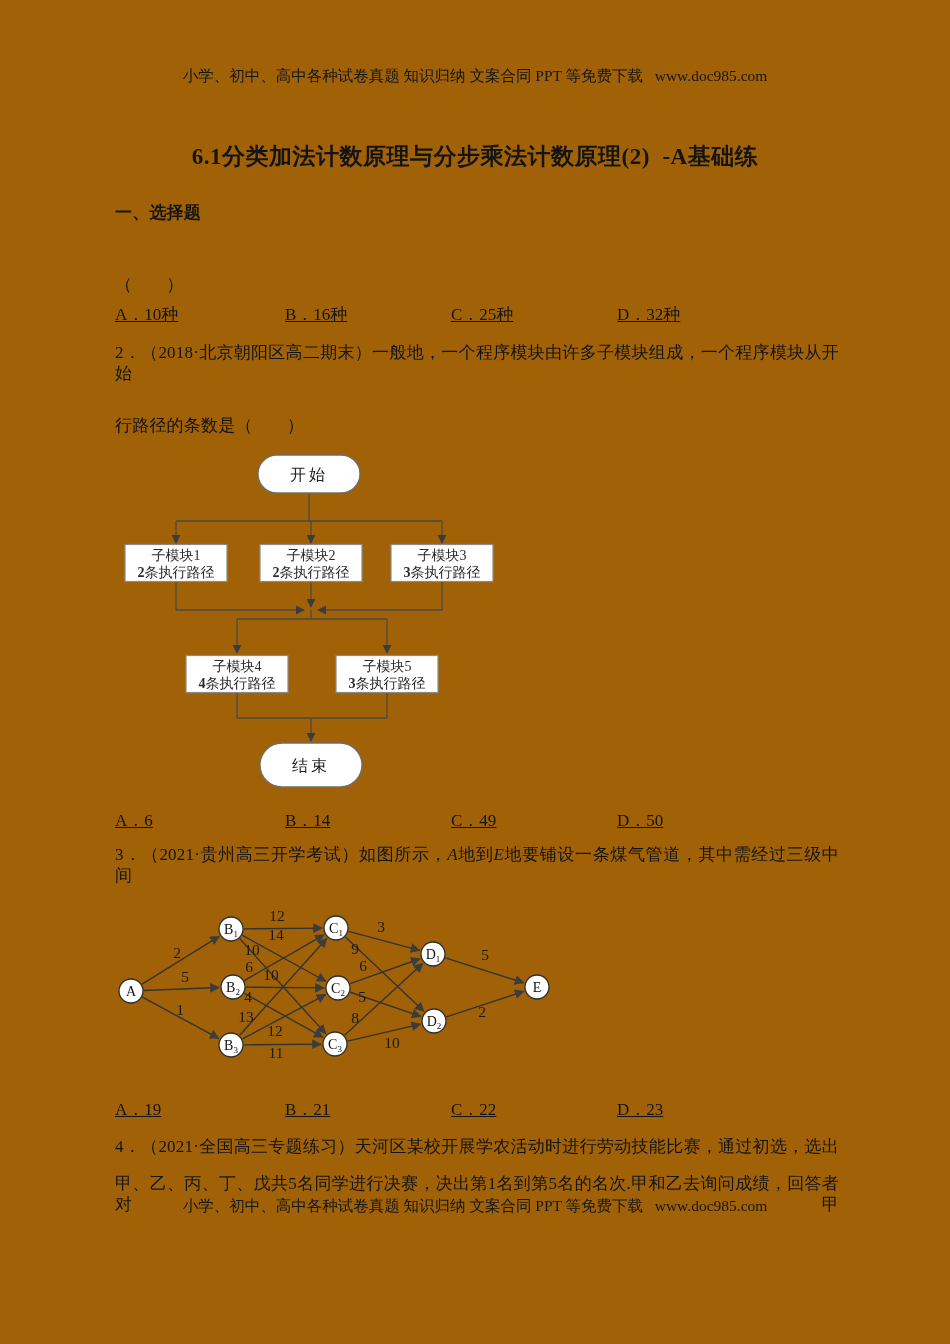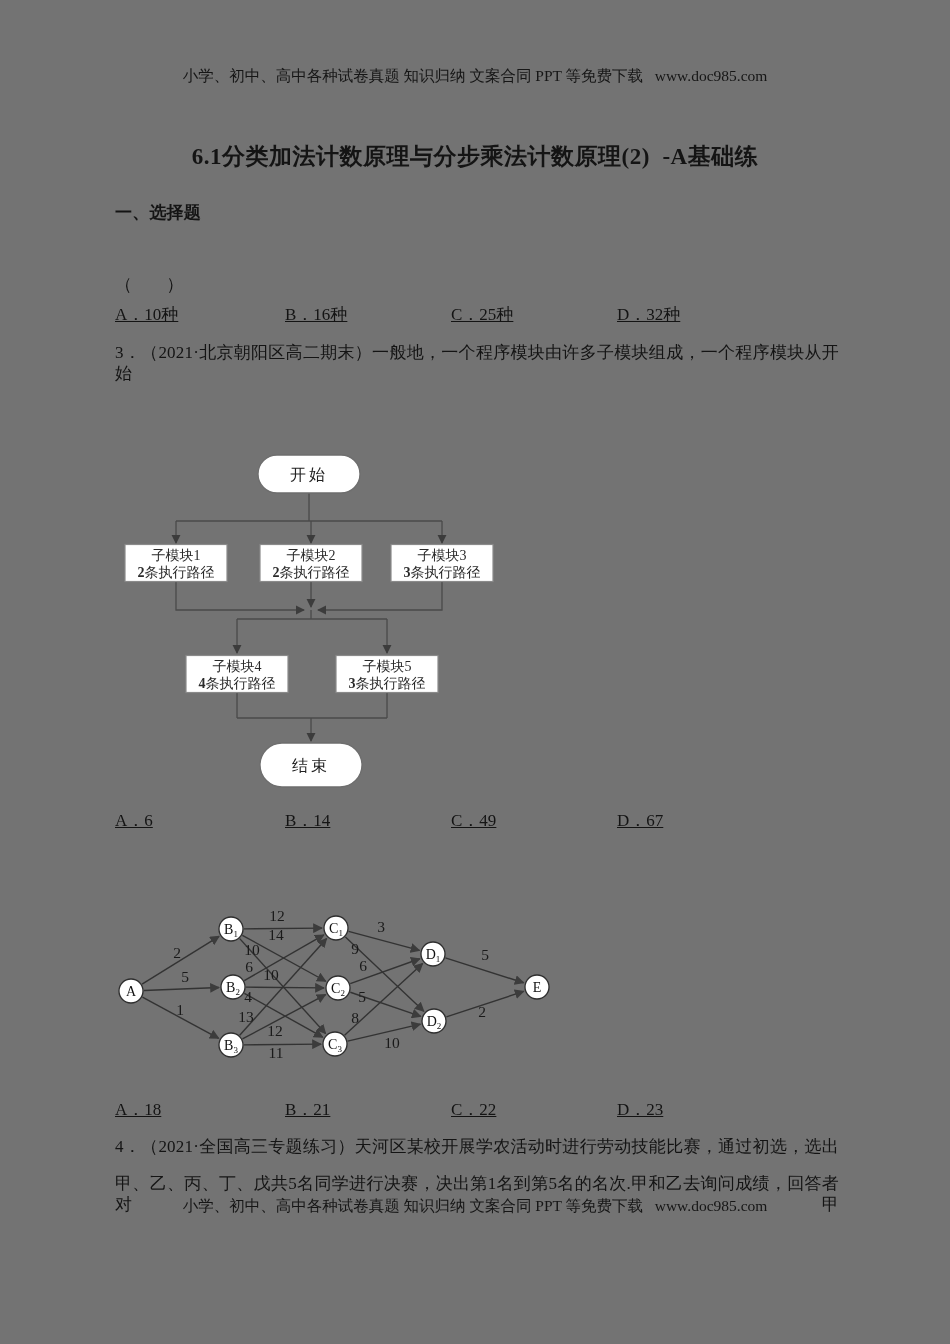--- a/index.html
+++ b/index.html
@@ -1,16 +1,16 @@
 <!DOCTYPE html>
 <html><head>
 <meta charset="utf-8">
 <style>
   html,body{margin:0;padding:0;background:#fff;}
-  .page{position:relative;width:950px;height:1344px;background:#737373;overflow:hidden;
+  .page{position:relative;width:950px;height:1344px;background:#a16207;overflow:hidden;
         font-family:"Liberation Serif","DejaVu Serif",serif;color:#141414;}
   .abs{position:absolute;}
   .centerline{left:0;width:950px;text-align:center;white-space:pre;}
   .hdr{font-size:15.5px;color:#161616;}
   .doc-title{font-size:23px;font-weight:bold;letter-spacing:.5px;}
   .section-h{font-size:17.5px;font-weight:bold;}
   .bline{left:115px;width:724px;font-size:17px;line-height:21px;letter-spacing:.2px;font-family:Liberation Serif, serif;}
   .jl{text-align:justify;text-align-last:justify;}
   .optrow{left:115px;width:724px;height:22px;font-size:17px;}
   .opt{position:absolute;top:0;white-space:pre;text-decoration:underline;}
@@ -31,21 +31,22 @@
   <div class="abs bline section-h" style="top:202px">一、选择题</div>
 
   <div class="abs bline" style="top:274px">（　　）</div>
   <div class="abs optrow" style="top:303px">
     <span class="opt oA">A．10种</span>
     <span class="opt oB">B．16种</span>
     <span class="opt oC">C．25种</span>
     <span class="opt oD">D．32种</span>
   </div>
 
-  <div class="abs bline jl" style="top:342px">3．（2021·北京朝阳区高二期末）一般地，一个程序模块由许多子模块组成，一个程序模块从开始</div>
+  <div class="abs bline jl" style="top:342px">2．（2018·北京朝阳区高二期末）一般地，一个程序模块由许多子模块组成，一个程序模块从开始</div>
+  <div class="abs bline" style="top:415px">行路径的条数是（　　）</div>
 
   <svg id="flowchart-svg" style="left:110px;top:448px" width="410" height="352" viewBox="110 448 410 352">
       <defs>
         <marker id="arrF" viewBox="0 0 10 10" refX="9" refY="5" markerWidth="7" markerHeight="7" orient="auto-start-reverse">
           <path d="M0,0 L10,5 L0,10 z" fill="#3c3c3c"></path>
         </marker>
       </defs>
       <polyline points="309,493 309,521" fill="none" stroke="#4a4a4a" stroke-width="1.3"></polyline>
       <polyline points="176,521 442,521" fill="none" stroke="#4a4a4a" stroke-width="1.3"></polyline>
       <polyline points="176,521 176,543" fill="none" stroke="#4a4a4a" stroke-width="1.3" marker-end="url(#arrF)"></polyline>
@@ -94,23 +95,24 @@
         <rect x="336" y="655.5" width="102" height="37" fill="#fff" stroke="#8a8a8a" stroke-width="1.2"></rect>
         <text x="387" y="671" text-anchor="middle" font-size="14" fill="#2a2a2a">子模块5</text>
         <text x="387" y="687.5" text-anchor="middle" font-size="14" fill="#2a2a2a"><tspan font-weight="bold">3</tspan><tspan>条执行路径</tspan></text>
       </g>
     </svg>
 
   <div class="abs optrow" style="top:809px">
     <span class="opt oA">A．6</span>
     <span class="opt oB">B．14</span>
     <span class="opt oC">C．49</span>
-    <span class="opt oD">D．67</span>
+    <span class="opt oD">D．50</span>
   </div>
 
+  <div class="abs bline jl" style="top:844px">3．（2021·贵州高三开学考试）如图所示，<i>A</i>地到<i>E</i>地要铺设一条煤气管道，其中需经过三级中间</div>
 
   <svg id="network-svg" style="left:100px;top:895px" width="480" height="190" viewBox="100 895 480 190">
       <defs>
         <marker id="arrN" viewBox="0 0 10 10" refX="9" refY="5" markerWidth="7" markerHeight="7" orient="auto-start-reverse">
           <path d="M0,0 L10,5 L0,10 z" fill="#3c3c3c"></path>
         </marker>
       </defs>
       <line x1="142.04873499226093" y1="984.1497843047982" x2="219.1013623160267" y2="936.3771553640635" stroke="#333" stroke-width="1.4" marker-end="url(#arrN)"></line>
       <text x="177" y="958" text-anchor="middle" font-size="15.5" fill="#1a1a1a">2</text>
       <line x1="143.99001535951004" y1="990.4905876329603" x2="219.01075268975842" y2="987.548597933735" stroke="#333" stroke-width="1.4" marker-end="url(#arrN)"></line>
@@ -187,21 +189,21 @@
         <circle cx="434" cy="1021" r="12" fill="#fff" stroke="#2e2e2e" stroke-width="1.3"></circle>
         <text x="434" y="1025.5" text-anchor="middle" font-size="14" fill="#111"><tspan>D</tspan><tspan font-size="9" dy="3">2</tspan></text>
       </g>
       <g>
         <circle cx="537" cy="987" r="12" fill="#fff" stroke="#2e2e2e" stroke-width="1.3"></circle>
         <text x="537" y="991.5" text-anchor="middle" font-size="14" fill="#111">E</text>
       </g>
     </svg>
 
   <div class="abs optrow" style="top:1098px">
-    <span class="opt oA">A．18</span>
+    <span class="opt oA">A．19</span>
     <span class="opt oB">B．21</span>
     <span class="opt oC">C．22</span>
     <span class="opt oD">D．23</span>
   </div>
 
   <div class="abs bline jl" style="top:1136px">4．（2021·全国高三专题练习）天河区某校开展学农活动时进行劳动技能比赛，通过初选，选出</div>
   <div class="abs bline jl" style="top:1173px">甲、乙、丙、丁、戊共5名同学进行决赛，决出第1名到第5名的名次.甲和乙去询问成绩，回答者对甲</div>
 
   <div class="abs centerline hdr" style="top:1196px">小学、初中、高中各种试卷真题 知识归纳 文案合同 PPT 等免费下载   www.doc985.com</div>
 

